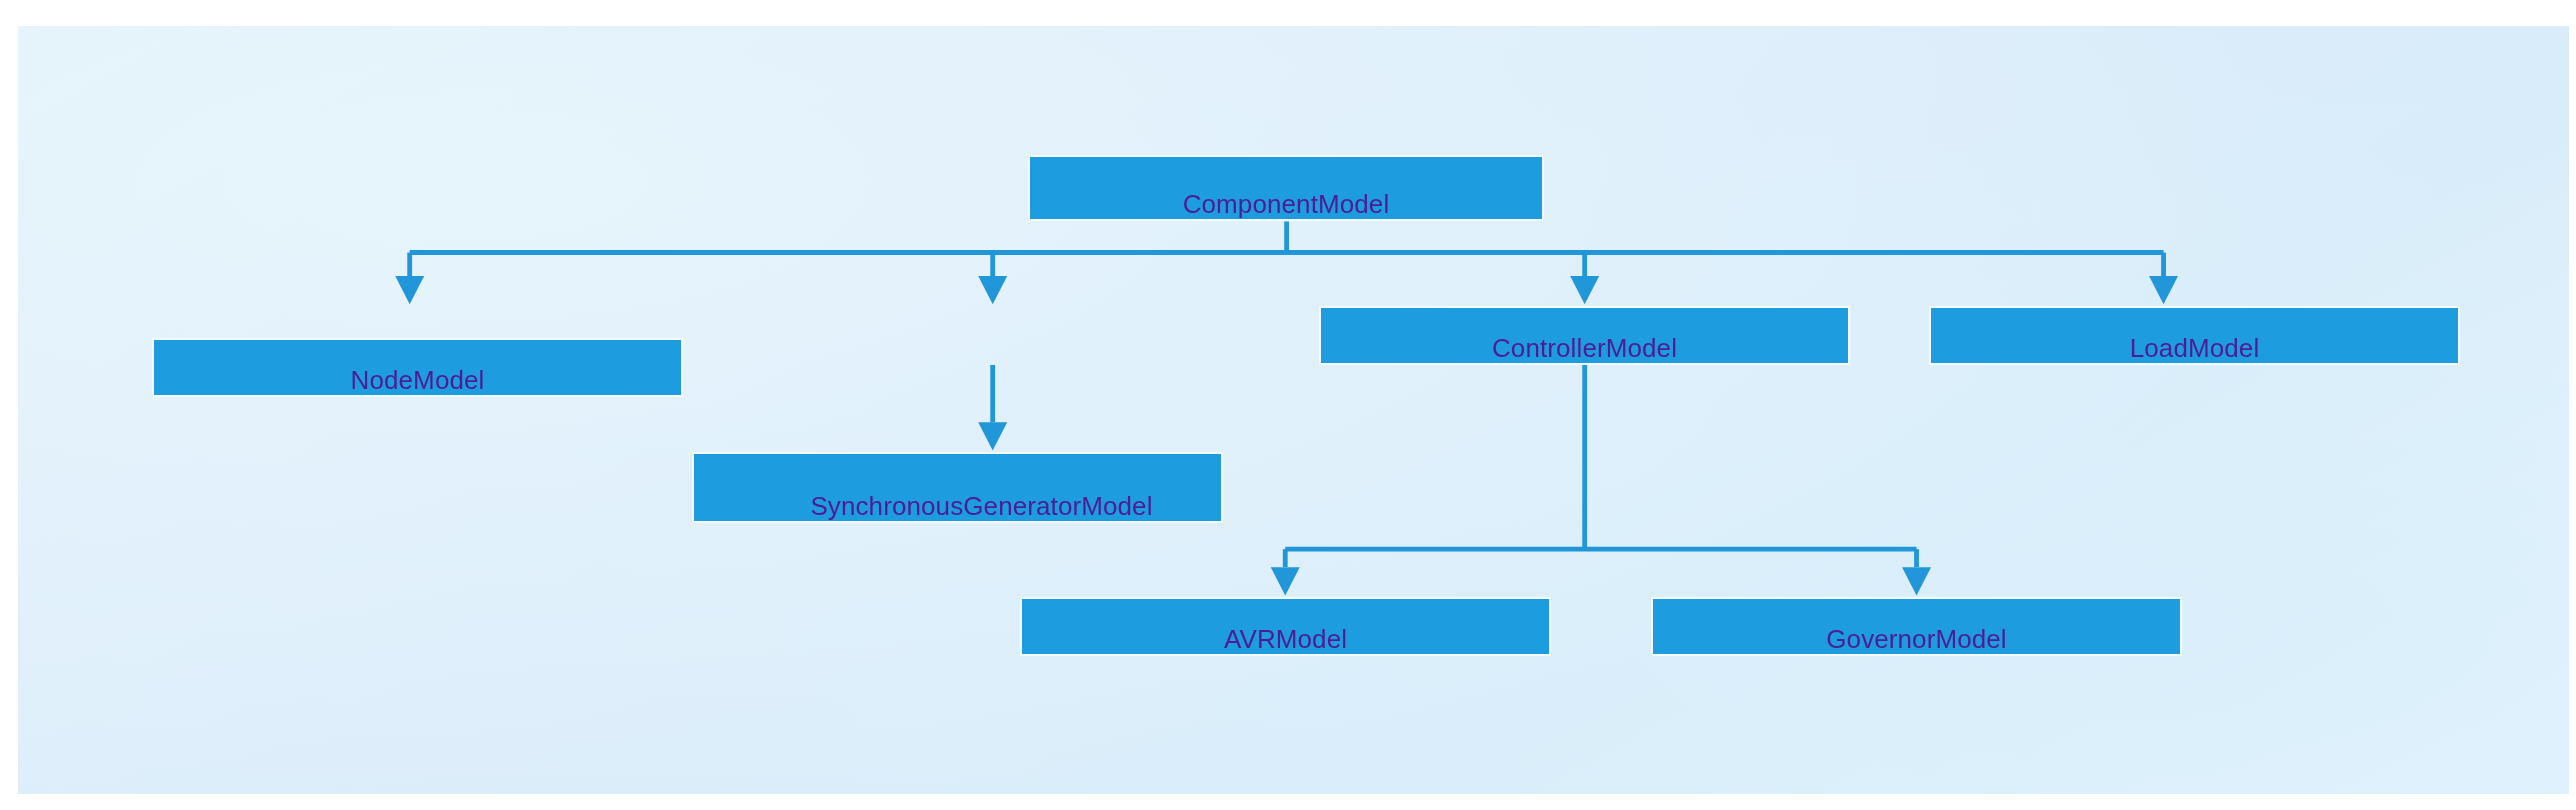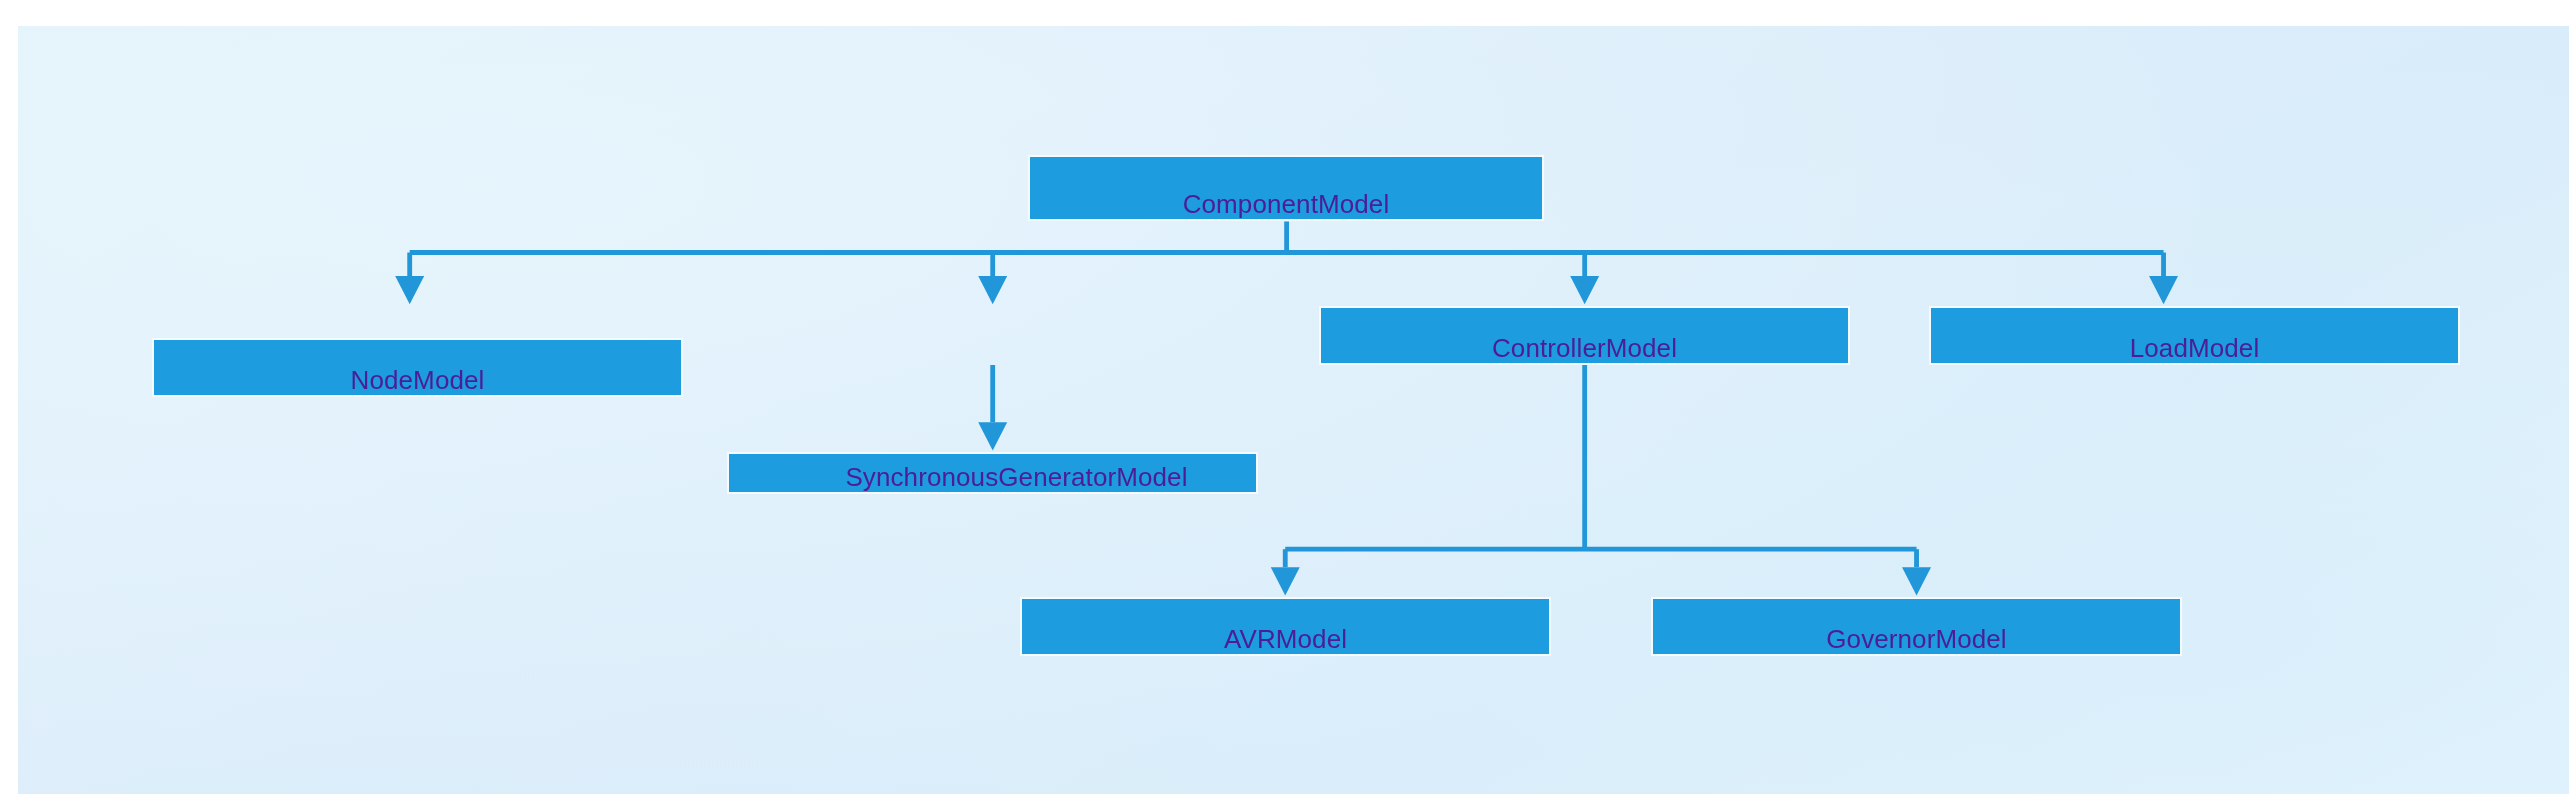--- a/index.html
+++ b/index.html
@@ -120,21 +120,21 @@
 
 
   <div class="node-box" style="left:1319px; top:306px; width:531px; height:59px;">
     <span class="node-label">ControllerModel</span>
   </div>
 
   <div class="node-box" style="left:1909px; top:306px; width:531px; height:59px;margin-left:20px;">
     <span class="node-label">LoadModel</span>
   </div>
 
-  <div class="node-box" style="left:727px; top:452px; width:531px; height:42px;padding-left:48px;">
+  <div class="node-box" style="left:692px; top:452px; width:531px; height:71px;padding-left:48px;">
     <span class="node-label">SynchronousGeneratorModel</span>
   </div>
 
   <div class="node-box" style="left:1020px; top:597px; width:531px; height:59px;">
     <span class="node-label">AVRModel</span>
   </div>
 
   <div class="node-box" style="left:1651px; top:597px; width:531px; height:59px;">
     <span class="node-label">GovernorModel</span>
   </div>

